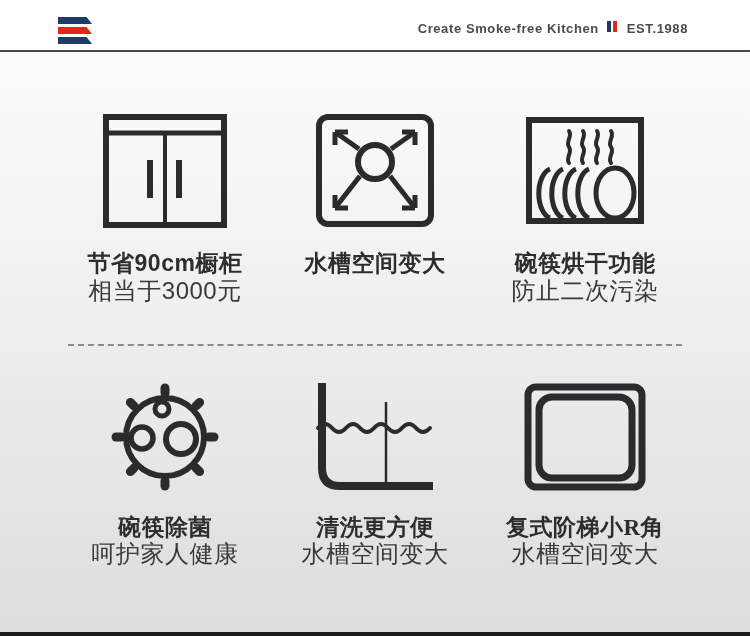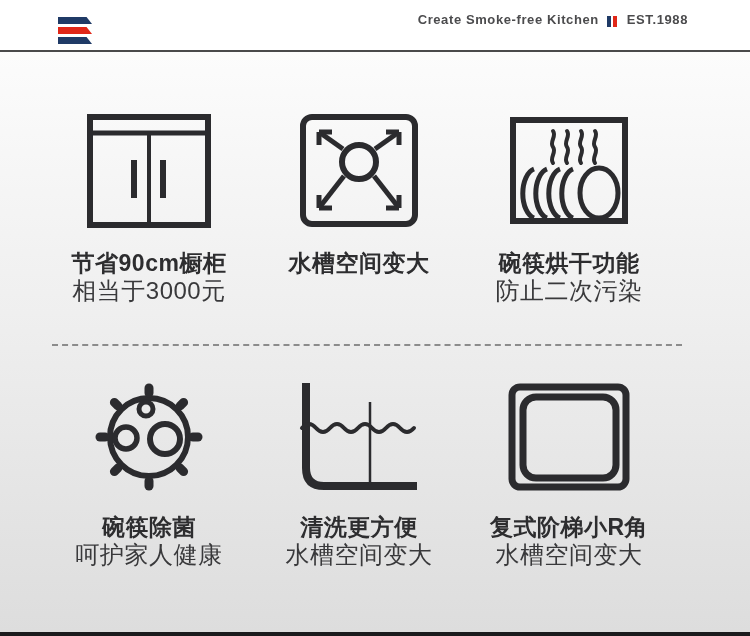--- a/index.html
+++ b/index.html
@@ -8,47 +8,47 @@
   .page { position:relative; width:750px; height:636px; }
 
   
   .header {
     position:relative; height:52px; background:#ffffff;
     border-bottom:2px solid #4a4a4b;
   }
   .logo { position:absolute; left:58px; top:17px; width:34px; height:27px; }
   .logo .bar { height:7px; margin-bottom:3px; clip-path:polygon(0 0, 84% 0, 100% 100%, 0 100%); }
   .header-right {
-    position:absolute; right:62px; bottom:23px;
-    display:flex; align-items:flex-end;
+    position:absolute; right:62px; bottom:14px;
+    display:flex; align-items:flex-start;
     font-size:13px; font-weight:700; letter-spacing:0.6px; color:#4b4b4d;
   }
   .flag { display:inline-flex; align-items:center; margin:0 8px; height:11px; }
   .flag .fbar { width:4px; height:11px; margin-right:2px; }
 
   
   .main {
     height:580px;
     background:linear-gradient(180deg,#fcfcfc 0%,#efefef 45%,#dddddd 100%);
-    padding:61px 60px 0 44px;
+    padding:61px 60px 0 60px;
   }
   .grid { display:grid; grid-template-columns:210px 210px 210px; }
   .cell { text-align:center; }
   .icon-box { height:115px; display:flex; align-items:center; justify-content:center; }
   .row2 .icon-box { height:110px; }
   .feat-title {
     margin-top:22px; font-size:23px; line-height:27px;
     font-weight:800; color:#2d2d2f; letter-spacing:0.5px;
   }
   .feat-sub { font-size:24px; line-height:27px; font-weight:400; color:#39393b; letter-spacing:0.5px; }
   .divider {
     margin:40px 8px 0 8px; height:0;
     border-top:2px dashed #8c8c8c;
   }
-  .row2 { margin-top:36px; }
+  .row2 { margin-top:36px;font-family:Liberation Serif, serif; }
 
   
   .bottom-bar { position:absolute; left:0; bottom:0; width:750px; height:4px; background:#1b1b1d; }
 
   svg { display:block; }
   .stroke { stroke:#2b2b2e; fill:none; }
 </style>
 </head>
 <body>
 

